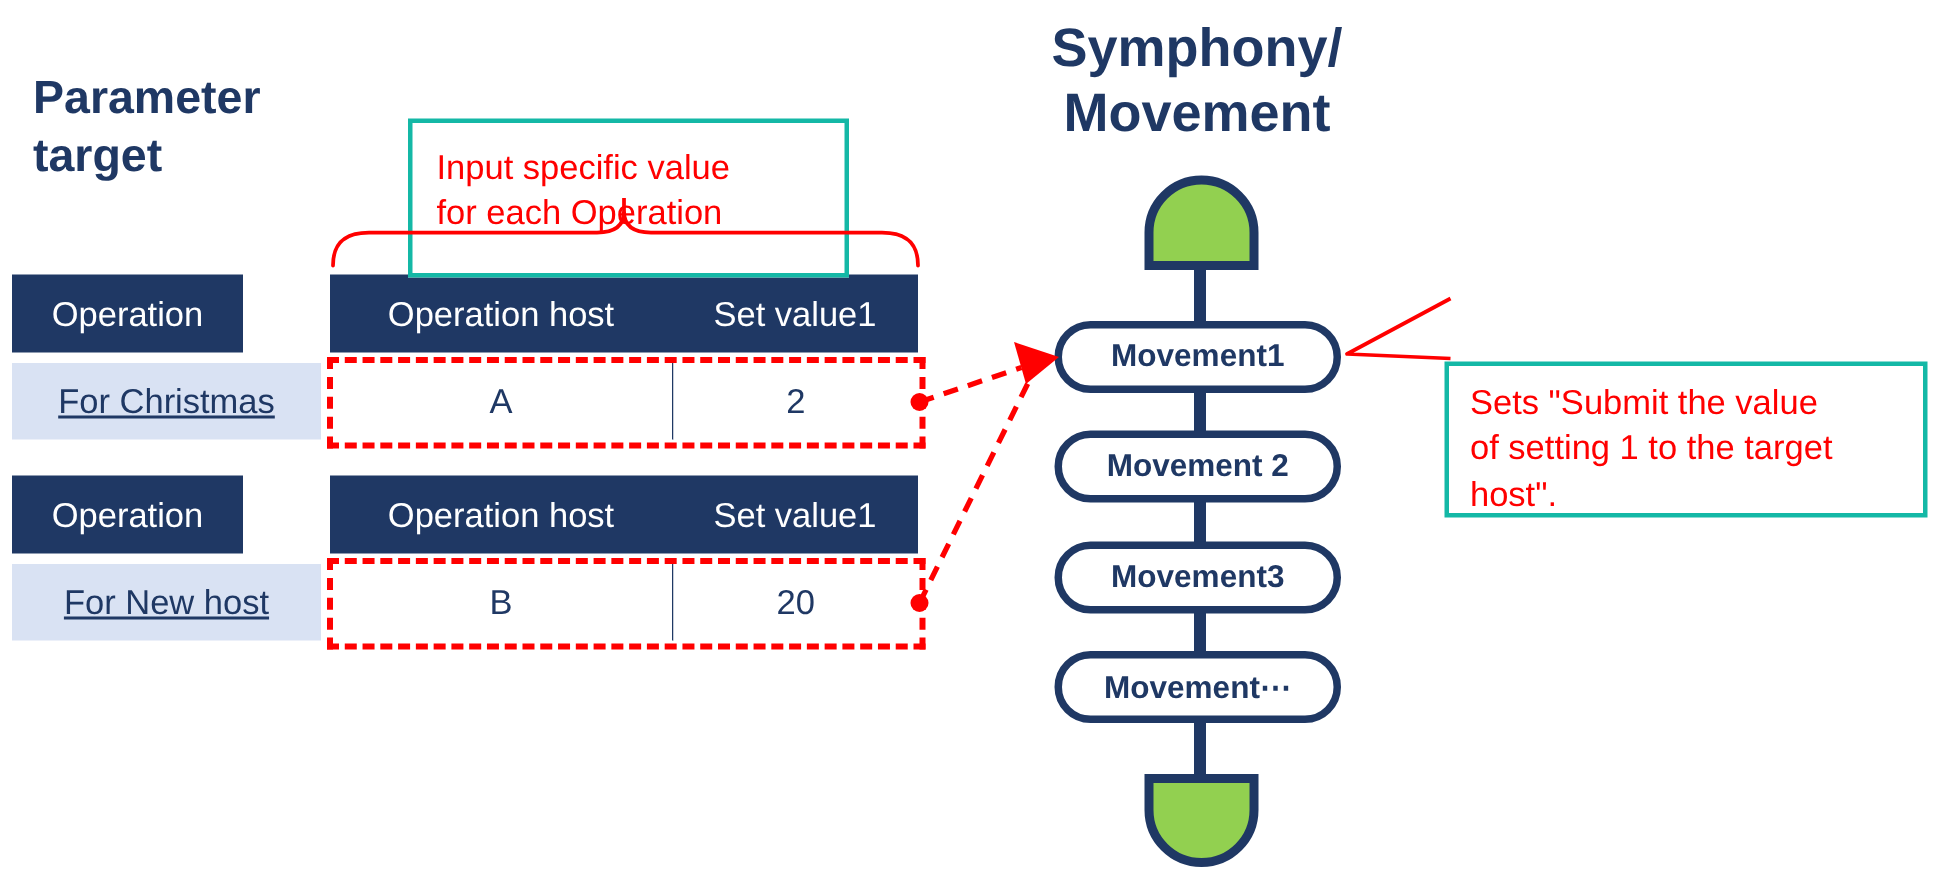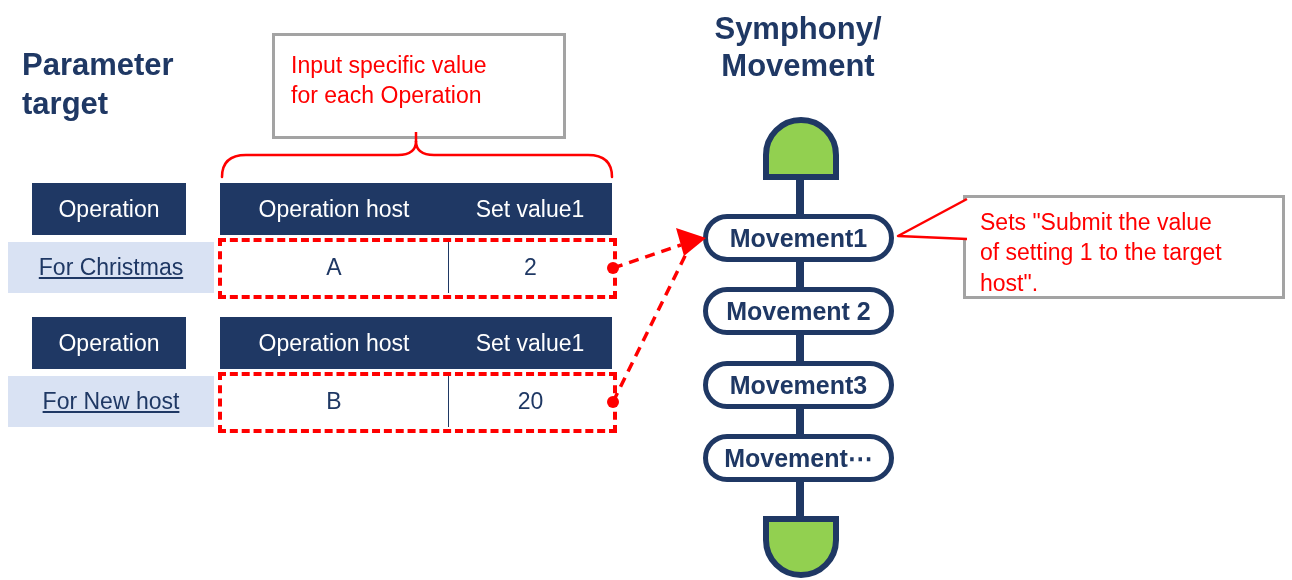--- a/index.html
+++ b/index.html
@@ -6,40 +6,40 @@
   .slide {
     position:relative; width:1292px; height:580px; background:#ffffff;
     font-family:"Liberation Sans", sans-serif; overflow:hidden;
   }
   .page-title {
     position:absolute; left:22px; top:46px; width:205px; margin:0;
     font-size:31px; font-weight:bold; color:#1f3864; line-height:1.25;
   }
   .flow-title {
     position:absolute; left:653px; top:10px; width:290px; text-align:center;
-    font-size:31px; font-weight:bold; color:#1f3864; line-height:1.2;
+    font-size:36px; font-weight:bold; color:#1f3864; line-height:1.2;
   }
   .callout {
-    position:absolute; border:3px solid #a3a3a3; background:#fff; color:#ff0000; z-index:2;
+    position:absolute; border:3px solid #14b8a6; background:#fff; color:#ff0000; z-index:2;margin-top:46px;
   }
   .callout-input { left:272px; top:33px; width:288px; height:100px; }
   .callout-input .callout-text { margin:15px 0 0 16px; width:222px; font-size:23px; line-height:1.3; }
   .callout-sets { left:963px; top:195px; width:322px; height:104px; box-sizing:border-box; }
   .callout-sets .callout-text { margin:9px 0 0 14px; width:256px; font-size:23px; line-height:1.32; }
   .callout-text { padding:0; }
 
   .param-table { position:absolute; left:8px; width:630px; height:125px; }
   .t1 { top:183px; }
   .t2 { top:317px; }
   .cell {
     position:absolute; display:flex; align-items:center; justify-content:center;
     font-size:23px; box-sizing:border-box;
   }
   .th { background:#1f3864; color:#ffffff; top:0; height:52px; }
-  .th.c1 { left:0; width:154px;margin-left:24px; }
+  .th.c1 { left:0; width:154px; }
   .th.c2 { left:212px; width:228px; }
   .th.c3 { left:440px; width:164px; }
   .td { color:#1f3864; top:59px; height:51px; }
   .td.op  { left:0; width:206px; background:#d9e2f3;text-decoration:underline; }
   .td.host{ left:212px; width:229px; background:#ffffff; border-right:1px solid #1f3864; }
   .td.val { left:441px; width:163px; background:#ffffff; }
   .dashed-box {
     position:absolute; left:210px; top:55px; width:399px; height:61px;
     border:4px dashed #ff0000; box-sizing:border-box; z-index:3;
   }
@@ -48,21 +48,21 @@
   .dome {
     position:absolute; left:763px; width:76px; background:#92d050;
     border:6px solid #1f3864; box-sizing:border-box; z-index:1;
   }
   .dome.start { top:117px; height:63px; border-radius:38px 38px 0 0; }
   .dome.end   { top:516px; height:62px; border-radius:0 0 38px 38px; }
   .pill {
     position:absolute; left:703px; width:191px; height:48px; background:#ffffff;
     border:5px solid #1f3864; border-radius:26px; box-sizing:border-box; z-index:1;
     display:flex; align-items:center; justify-content:center;
-    color:#1f3864; font-weight:bold; font-size:25px;
+    color:#1f3864; font-weight:bold; font-size:21px;
   }
   .p1 { top:214px; } .p2 { top:287px; } .p3 { top:361px; } .p4 { top:434px; }
 
   .overlay { position:absolute; left:0; top:0; width:1292px; height:580px; pointer-events:none; z-index:5; }
 </style>
 </head>
 <body>
 
 <div class="slide">
 

